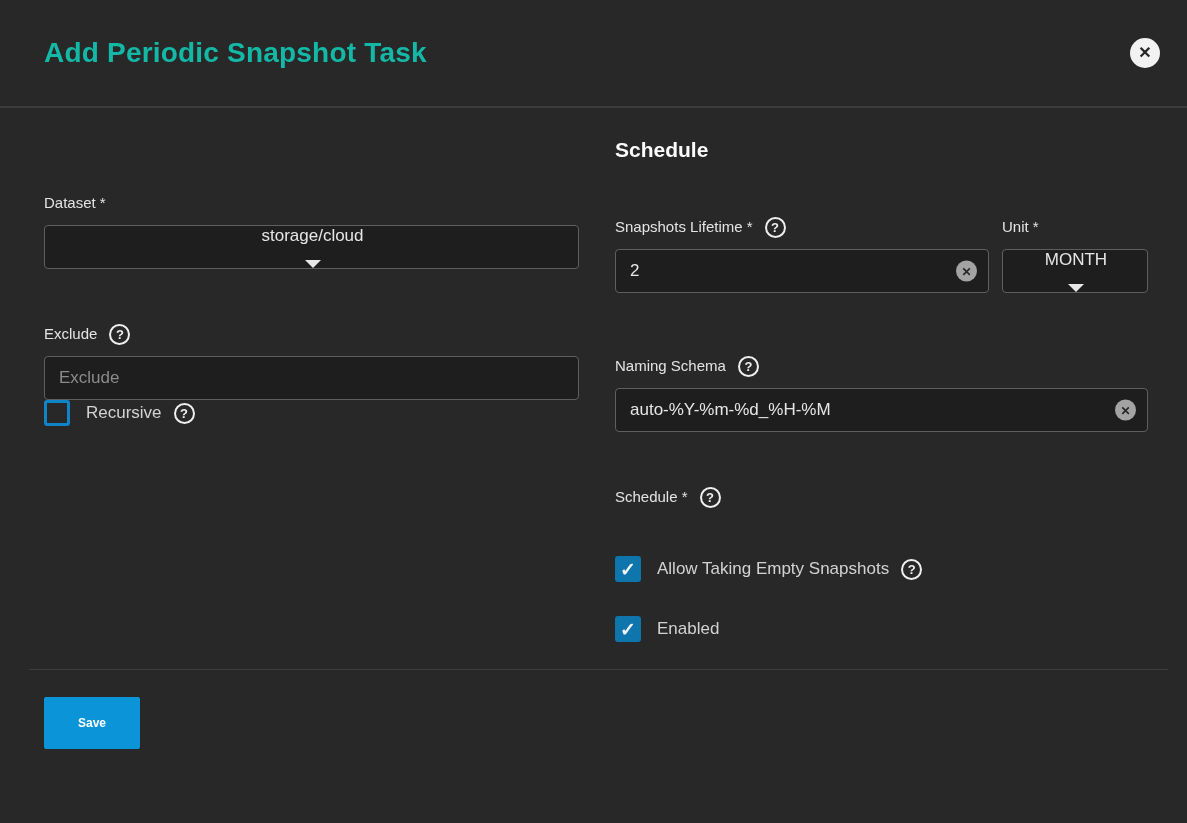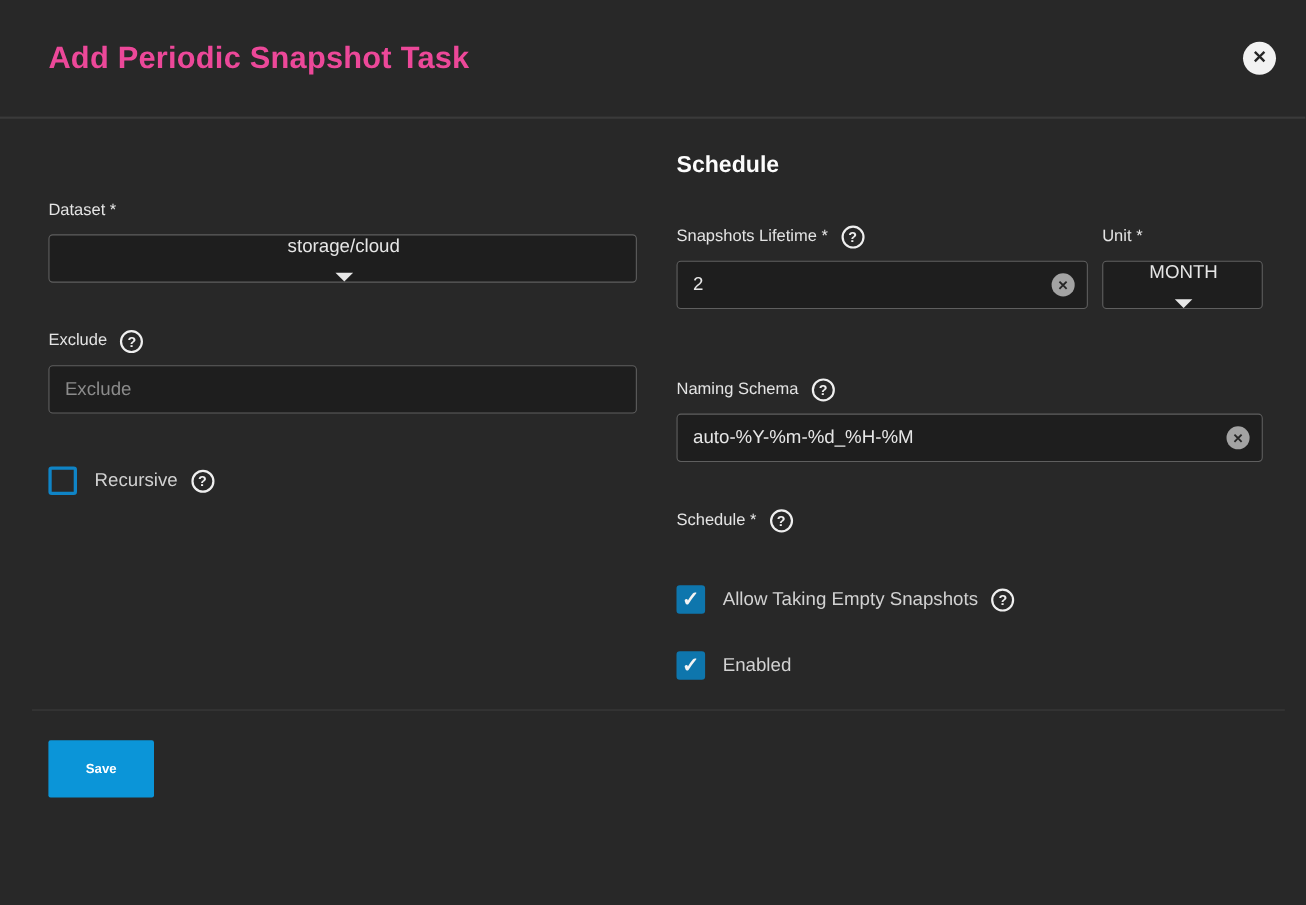--- a/index.html
+++ b/index.html
@@ -11,36 +11,36 @@
   }
   .dialog { width: 100%; height: 100%; display: flex; flex-direction: column; }
 
   
   .dlg-header {
     height: 108px; flex: 0 0 108px;
     display: flex; align-items: center;
     padding: 0 27px 0 44px;
     border-bottom: 2px solid #3a3a3a;
   }
-  .dlg-title { font-size: 28px; font-weight: 700; color: #ec4899; letter-spacing: 0.2px; text-align: right; }
+  .dlg-title { font-size: 28px; font-weight: 700; color: #14b8a6; letter-spacing: 0.2px; text-align: right; }
   .close-btn {
     margin-left: auto; width: 30px; height: 30px; border: none; cursor: pointer;
     border-radius: 50%; background: #f2f2f2; color: #262626;
     font-size: 16px; font-weight: 700; line-height: 30px; text-align: center;
     font-family: "Liberation Sans", sans-serif; display: flex; align-items: center; justify-content: center;
   }
 
   
   .content {
     display: grid; grid-template-columns: 535px 1fr; column-gap: 36px;
     padding: 30px 39px 0 44px;
   }
   .section-title { font-size: 21px; font-weight: 700; color: #fcfcfc; }
 
-  .field { margin-top: 44px; }
+  .field { margin-top: 56px; }
   .field.gap-55 { }
   .field.gap-64 { margin-top: 64px; }
   .label-row { display: flex; align-items: center; height: 18px; margin-bottom: 13px; }
   .field-label { font-size: 15px; color: #e4e4e4; line-height: 18px; }
 
   .help-icon {
     width: 21px; height: 21px; margin-left: 12px; flex: 0 0 21px;
     border: 2px solid #efefef; border-radius: 50%;
     color: #efefef; font-size: 13px; font-weight: 700;
     display: inline-flex; align-items: center; justify-content: center; cursor: pointer;
@@ -66,21 +66,21 @@
     display: flex; align-items: center; justify-content: space-between;
     padding: 0 16px 0 18px; cursor: pointer; flex-direction: column;
   }
   .caret {
     width: 0; height: 0; flex: 0 0 auto;
     border-left: 8px solid transparent; border-right: 8px solid transparent;
     border-top: 8px solid #e8e8e8;
   }
 
   .checkbox-row { display: flex; align-items: center; }
-  .checkbox-row.gap-48 { margin-top: 48px; }
+  .checkbox-row.gap-48 { }
   .checkbox-row.gap-50 { margin-top: 50px; }
   .checkbox-row.gap-34 { margin-top: 34px; }
   .checkbox {
     width: 26px; height: 26px; border-radius: 3px; cursor: pointer;
     border: 3px solid var(--checkbox-border-blue, #0f84c6);
     background: transparent;
     display: flex; align-items: center; justify-content: center; flex: 0 0 26px;
   }
   .checkbox .tick { visibility: hidden; color: #f4f4f4; font-size: 19px; font-weight: 700; line-height: 1; }
   .checkbox.checked { border-color: var(--checkbox-blue, #0e76ad); background: var(--checkbox-blue, #0e76ad); }

